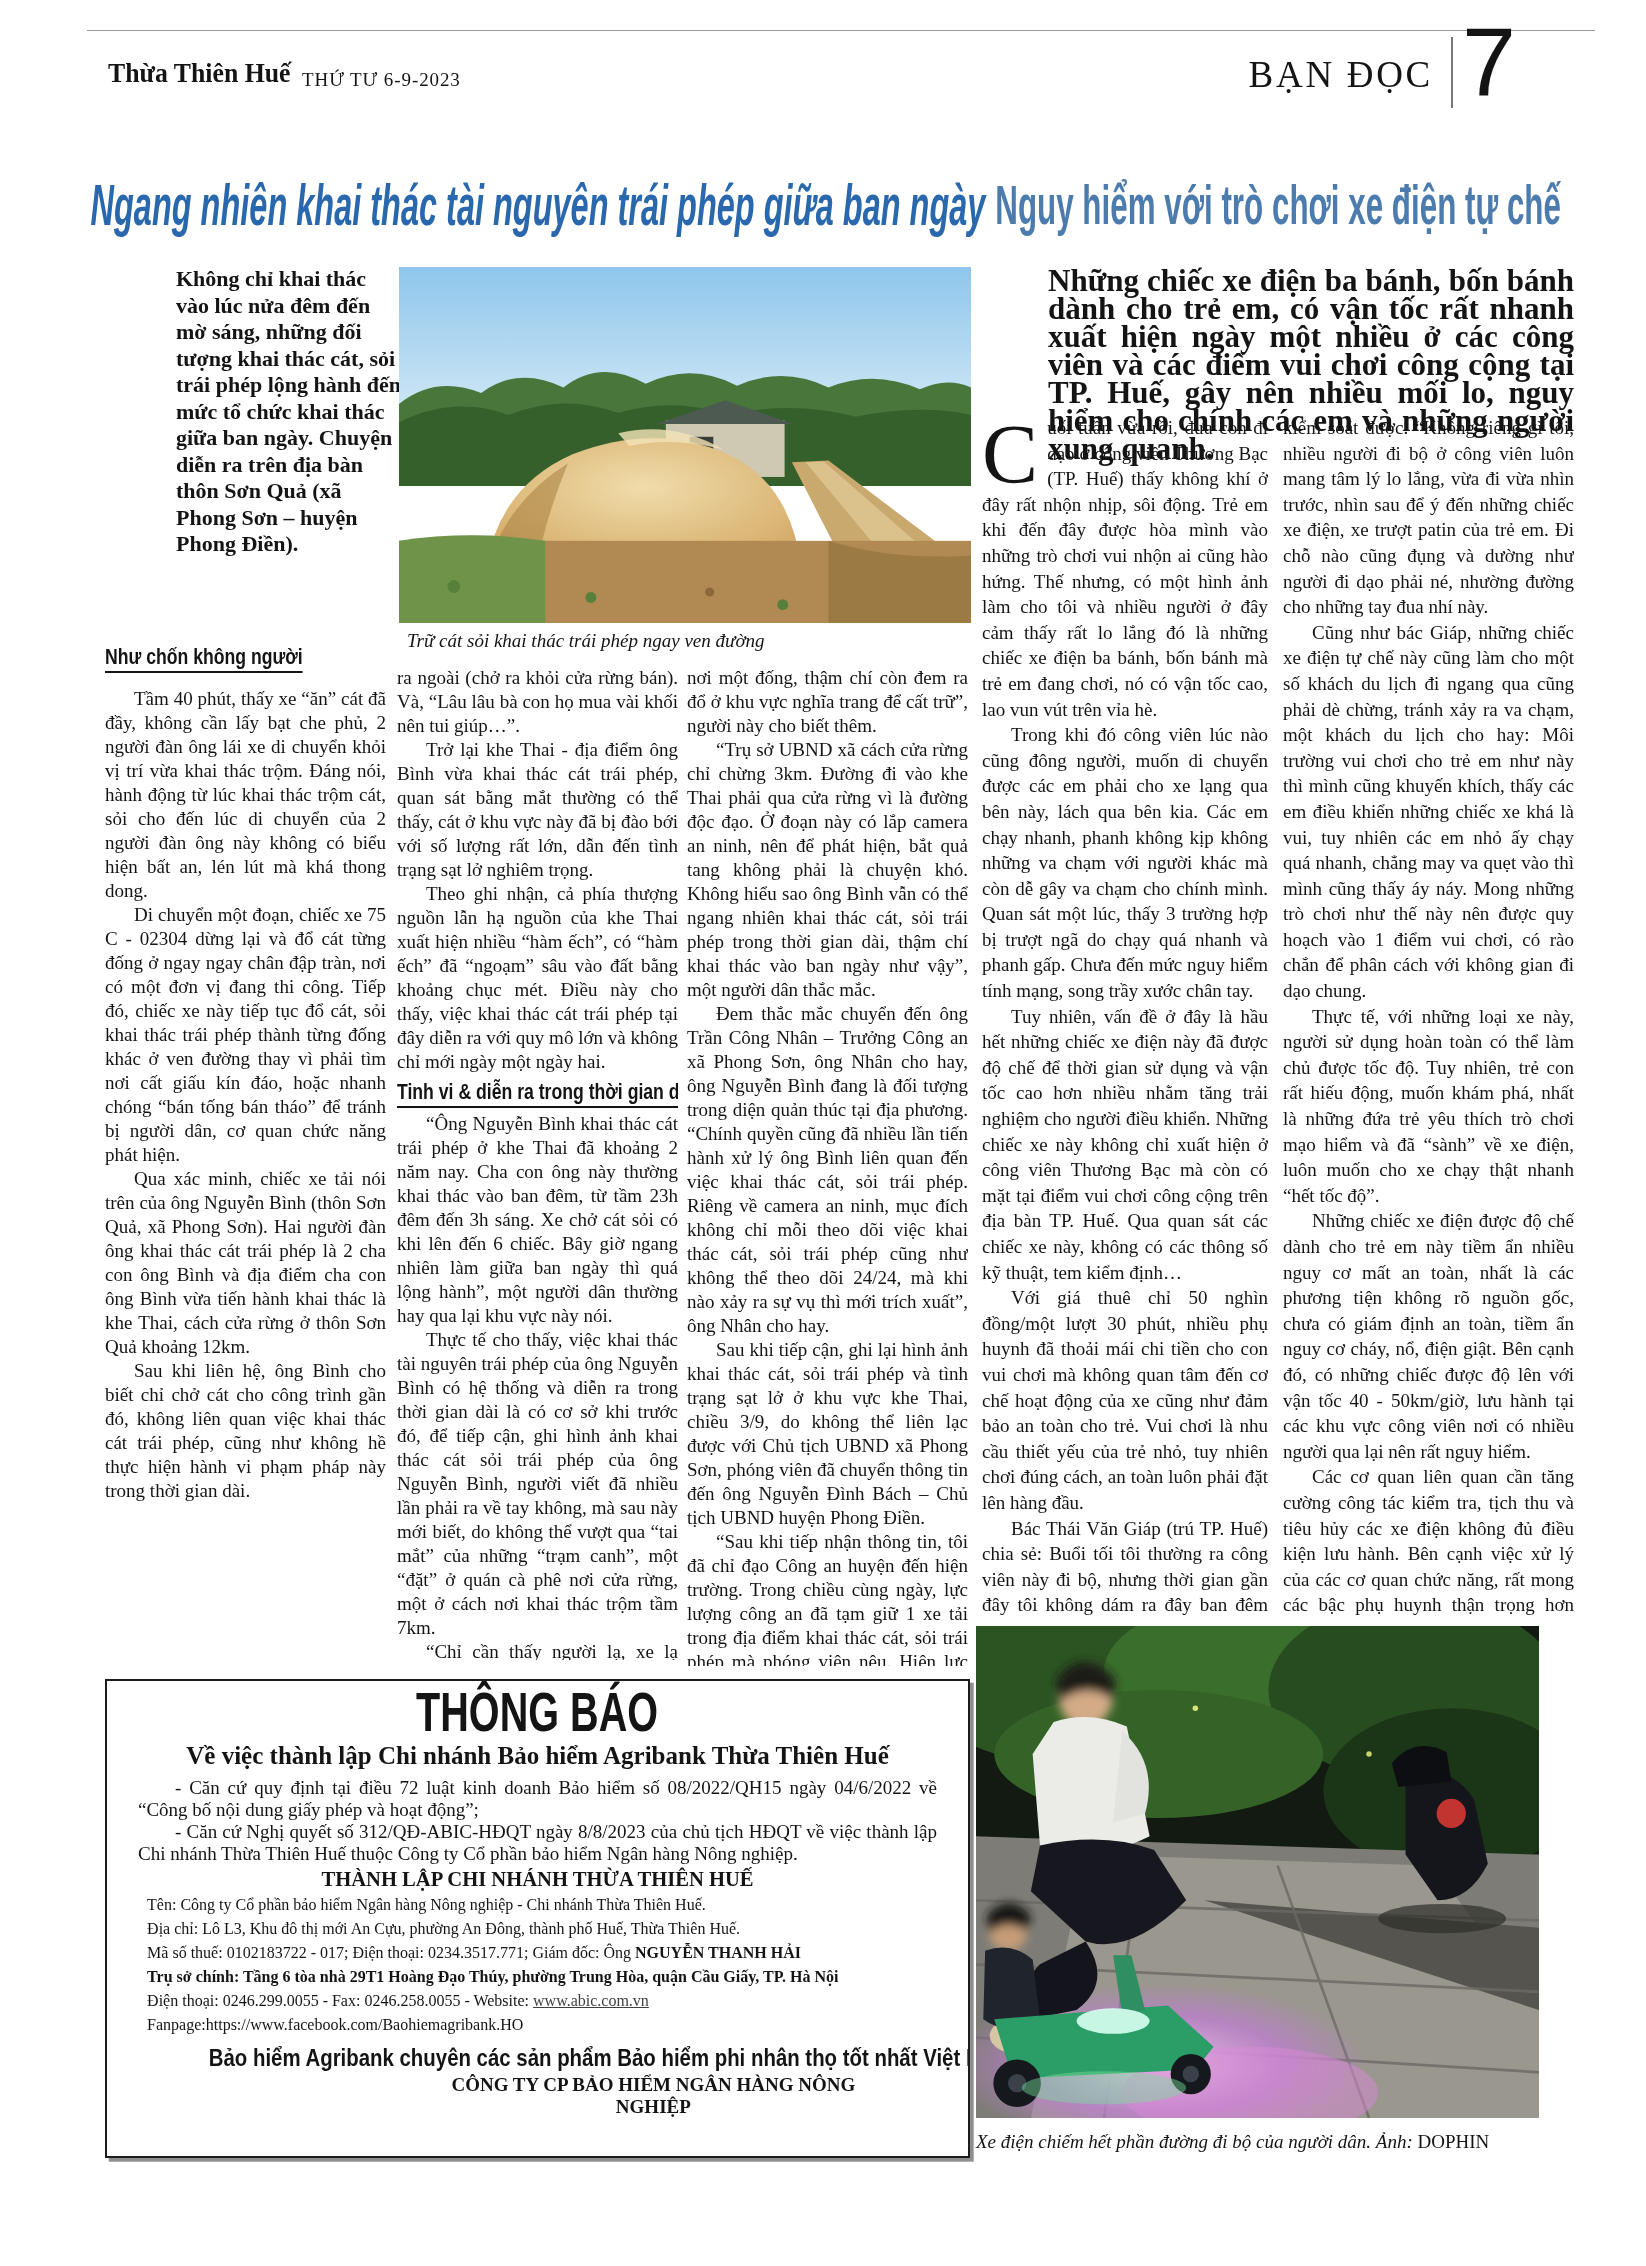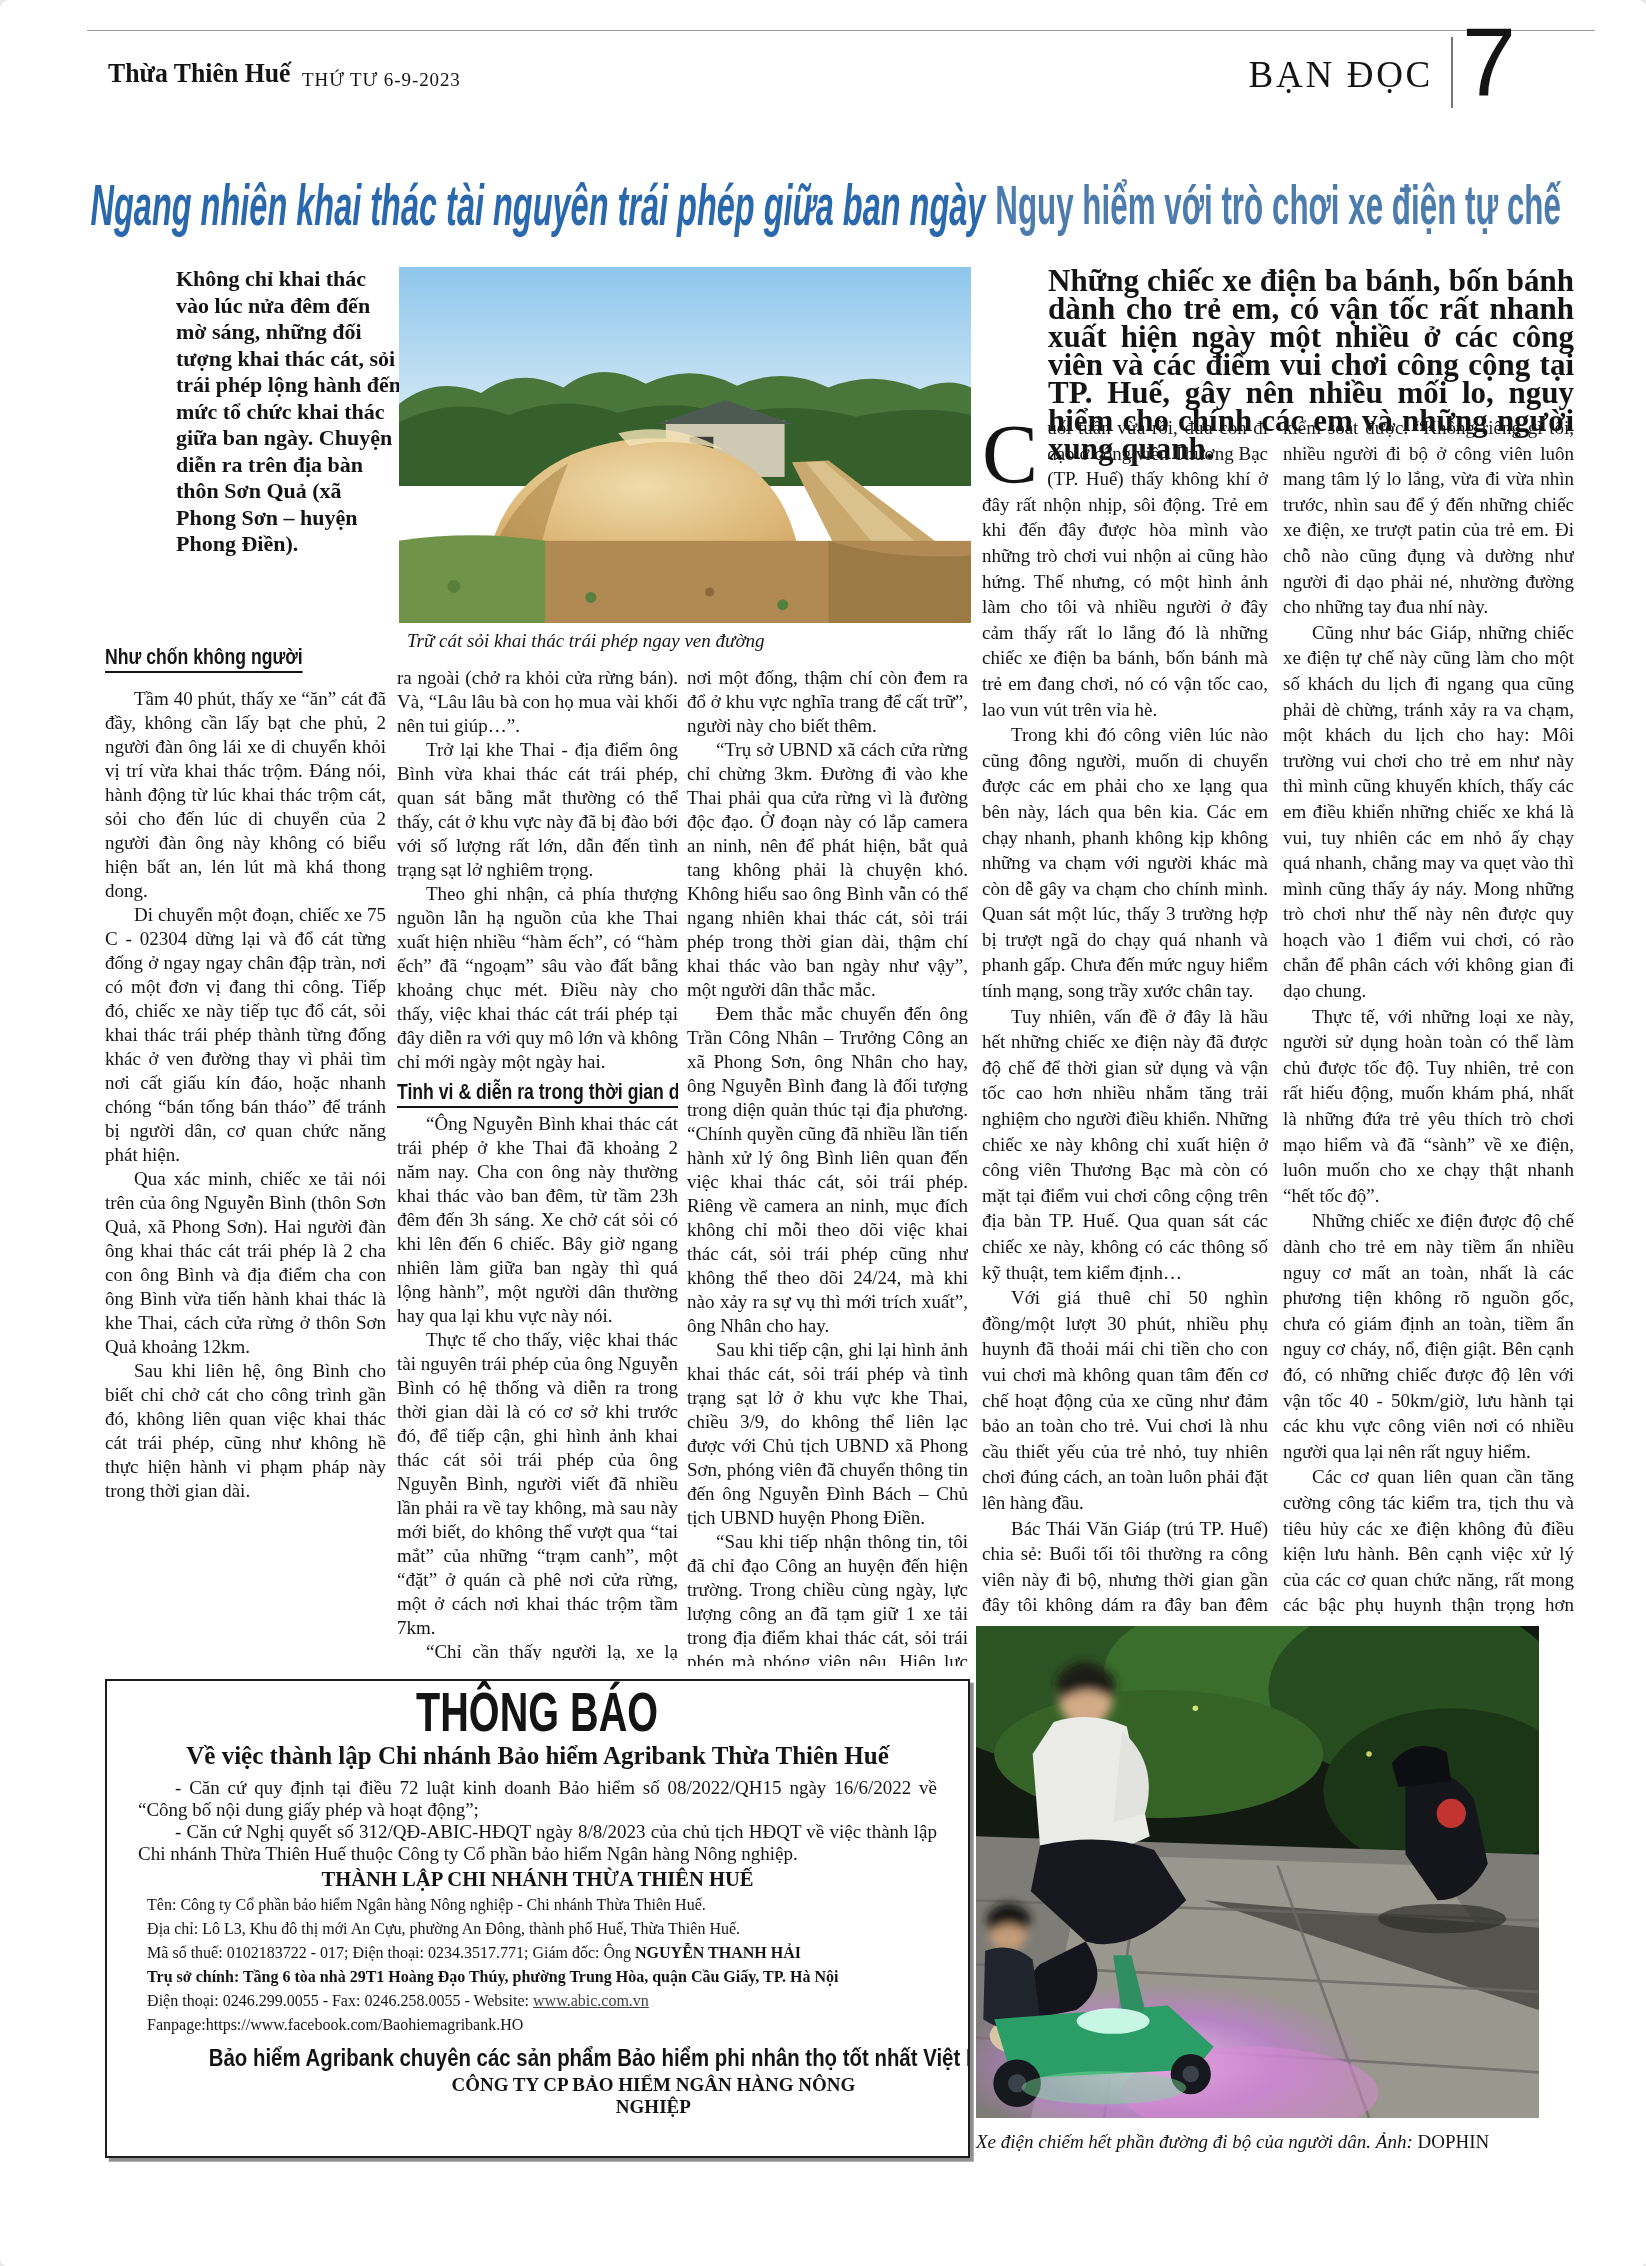--- a/index.html
+++ b/index.html
@@ -1,17 +1,17 @@
 <!DOCTYPE html>
 <html style="font-size:14.6px"><head>
 <meta charset="utf-8">
 <style>
   html,body{margin:0;padding:0;background:#e8e8e8;}
   .page{position:relative;width:1647px;height:2267px;background:#ffffff;margin:0 auto;
-        font-family:"Liberation Serif","DejaVu Serif",serif;color:#141414;overflow:hidden;border-radius:9px;}
+        font-family:"Liberation Serif","DejaVu Serif",serif;color:#141414;overflow:hidden;}
   .abs{position:absolute;}
   
   .toprule{left:87px;top:30px;width:1508px;height:0.9px;background:#9a9a9a;}
   .masthead{left:108px;top:57px;font-size:28px;font-weight:bold;transform:scaleX(.92);transform-origin:left;white-space:nowrap;}
   .hdate{left:302px;top:69px;font-size:19px;letter-spacing:0.9px;white-space:nowrap;}
   .section{left:1206px;top:53px;width:227px;text-align:right;font-size:37px;letter-spacing:2.7px;white-space:nowrap;}
   .vbar{left:1451px;top:37px;width:1.8px;height:71px;background:#777;}
   .pagenum{left:1462px;top:12.8px;font-family:"Liberation Sans",sans-serif;font-size:97px;font-weight:400;line-height:1;}
   
   .hl-wrap{display:flex;justify-content:center;align-items:center;}
@@ -242,21 +242,21 @@
   <div class="abs cap cap2">
     <span>Xe điện chiếm hết phần đường đi bộ của người dân. Ảnh: </span><span class="credit">DOPHIN</span>
   </div>
 
   <div class="abs notice">
     <div class="n-title">
         <span>THÔNG BÁO</span>
       </div>
     <div class="n-sub">Về việc thành lập Chi nhánh Bảo hiểm Agribank Thừa Thiên Huế</div>
     <div>
-        <p class="n-para">- Căn cứ quy định tại điều 72 luật kinh doanh Bảo hiểm số 08/2022/QH15 ngày 16/6/2022 về “Công bố nội dung giấy phép và hoạt động”;</p>
+        <p class="n-para">- Căn cứ quy định tại điều 72 luật kinh doanh Bảo hiểm số 08/2022/QH15 ngày 04/6/2022 về “Công bố nội dung giấy phép và hoạt động”;</p>
         <p class="n-para">- Căn cứ Nghị quyết số 312/QĐ-ABIC-HĐQT ngày 8/8/2023 của chủ tịch HĐQT về việc thành lập Chi nhánh Thừa Thiên Huế thuộc Công ty Cổ phần bảo hiểm Ngân hàng Nông nghiệp.</p>
       </div>
     <div class="n-head">THÀNH LẬP CHI NHÁNH THỪA THIÊN HUẾ</div>
     <div>
         <p class="n-line"><span>Tên: Công ty Cổ phần bảo hiểm Ngân hàng Nông nghiệp - Chi nhánh Thừa Thiên Huế.</span></p>
         <p class="n-line"><span>Địa chỉ: Lô L3, Khu đô thị mới An Cựu, phường An Đông, thành phố Huế, Thừa Thiên Huế.</span></p>
         <p class="n-line"><span>Mã số thuế: 0102183722 - 017; Điện thoại: 0234.3517.771; Giám đốc: Ông </span><strong>NGUYỄN THANH HẢI</strong></p>
         <p class="n-line"><strong>Trụ sở chính: Tầng 6 tòa nhà 29T1 Hoàng Đạo Thúy, phường Trung Hòa, quận Cầu Giấy, TP. Hà Nội</strong></p>
         <p class="n-line"><span>Điện thoại: 0246.299.0055 - Fax: 0246.258.0055 - Website: </span><span class="nlink" style="color: #404040;">www.abic.com.vn</span></p>
         <p class="n-line"><span>Fanpage:https://www.facebook.com/Baohiemagribank.HO</span></p>

